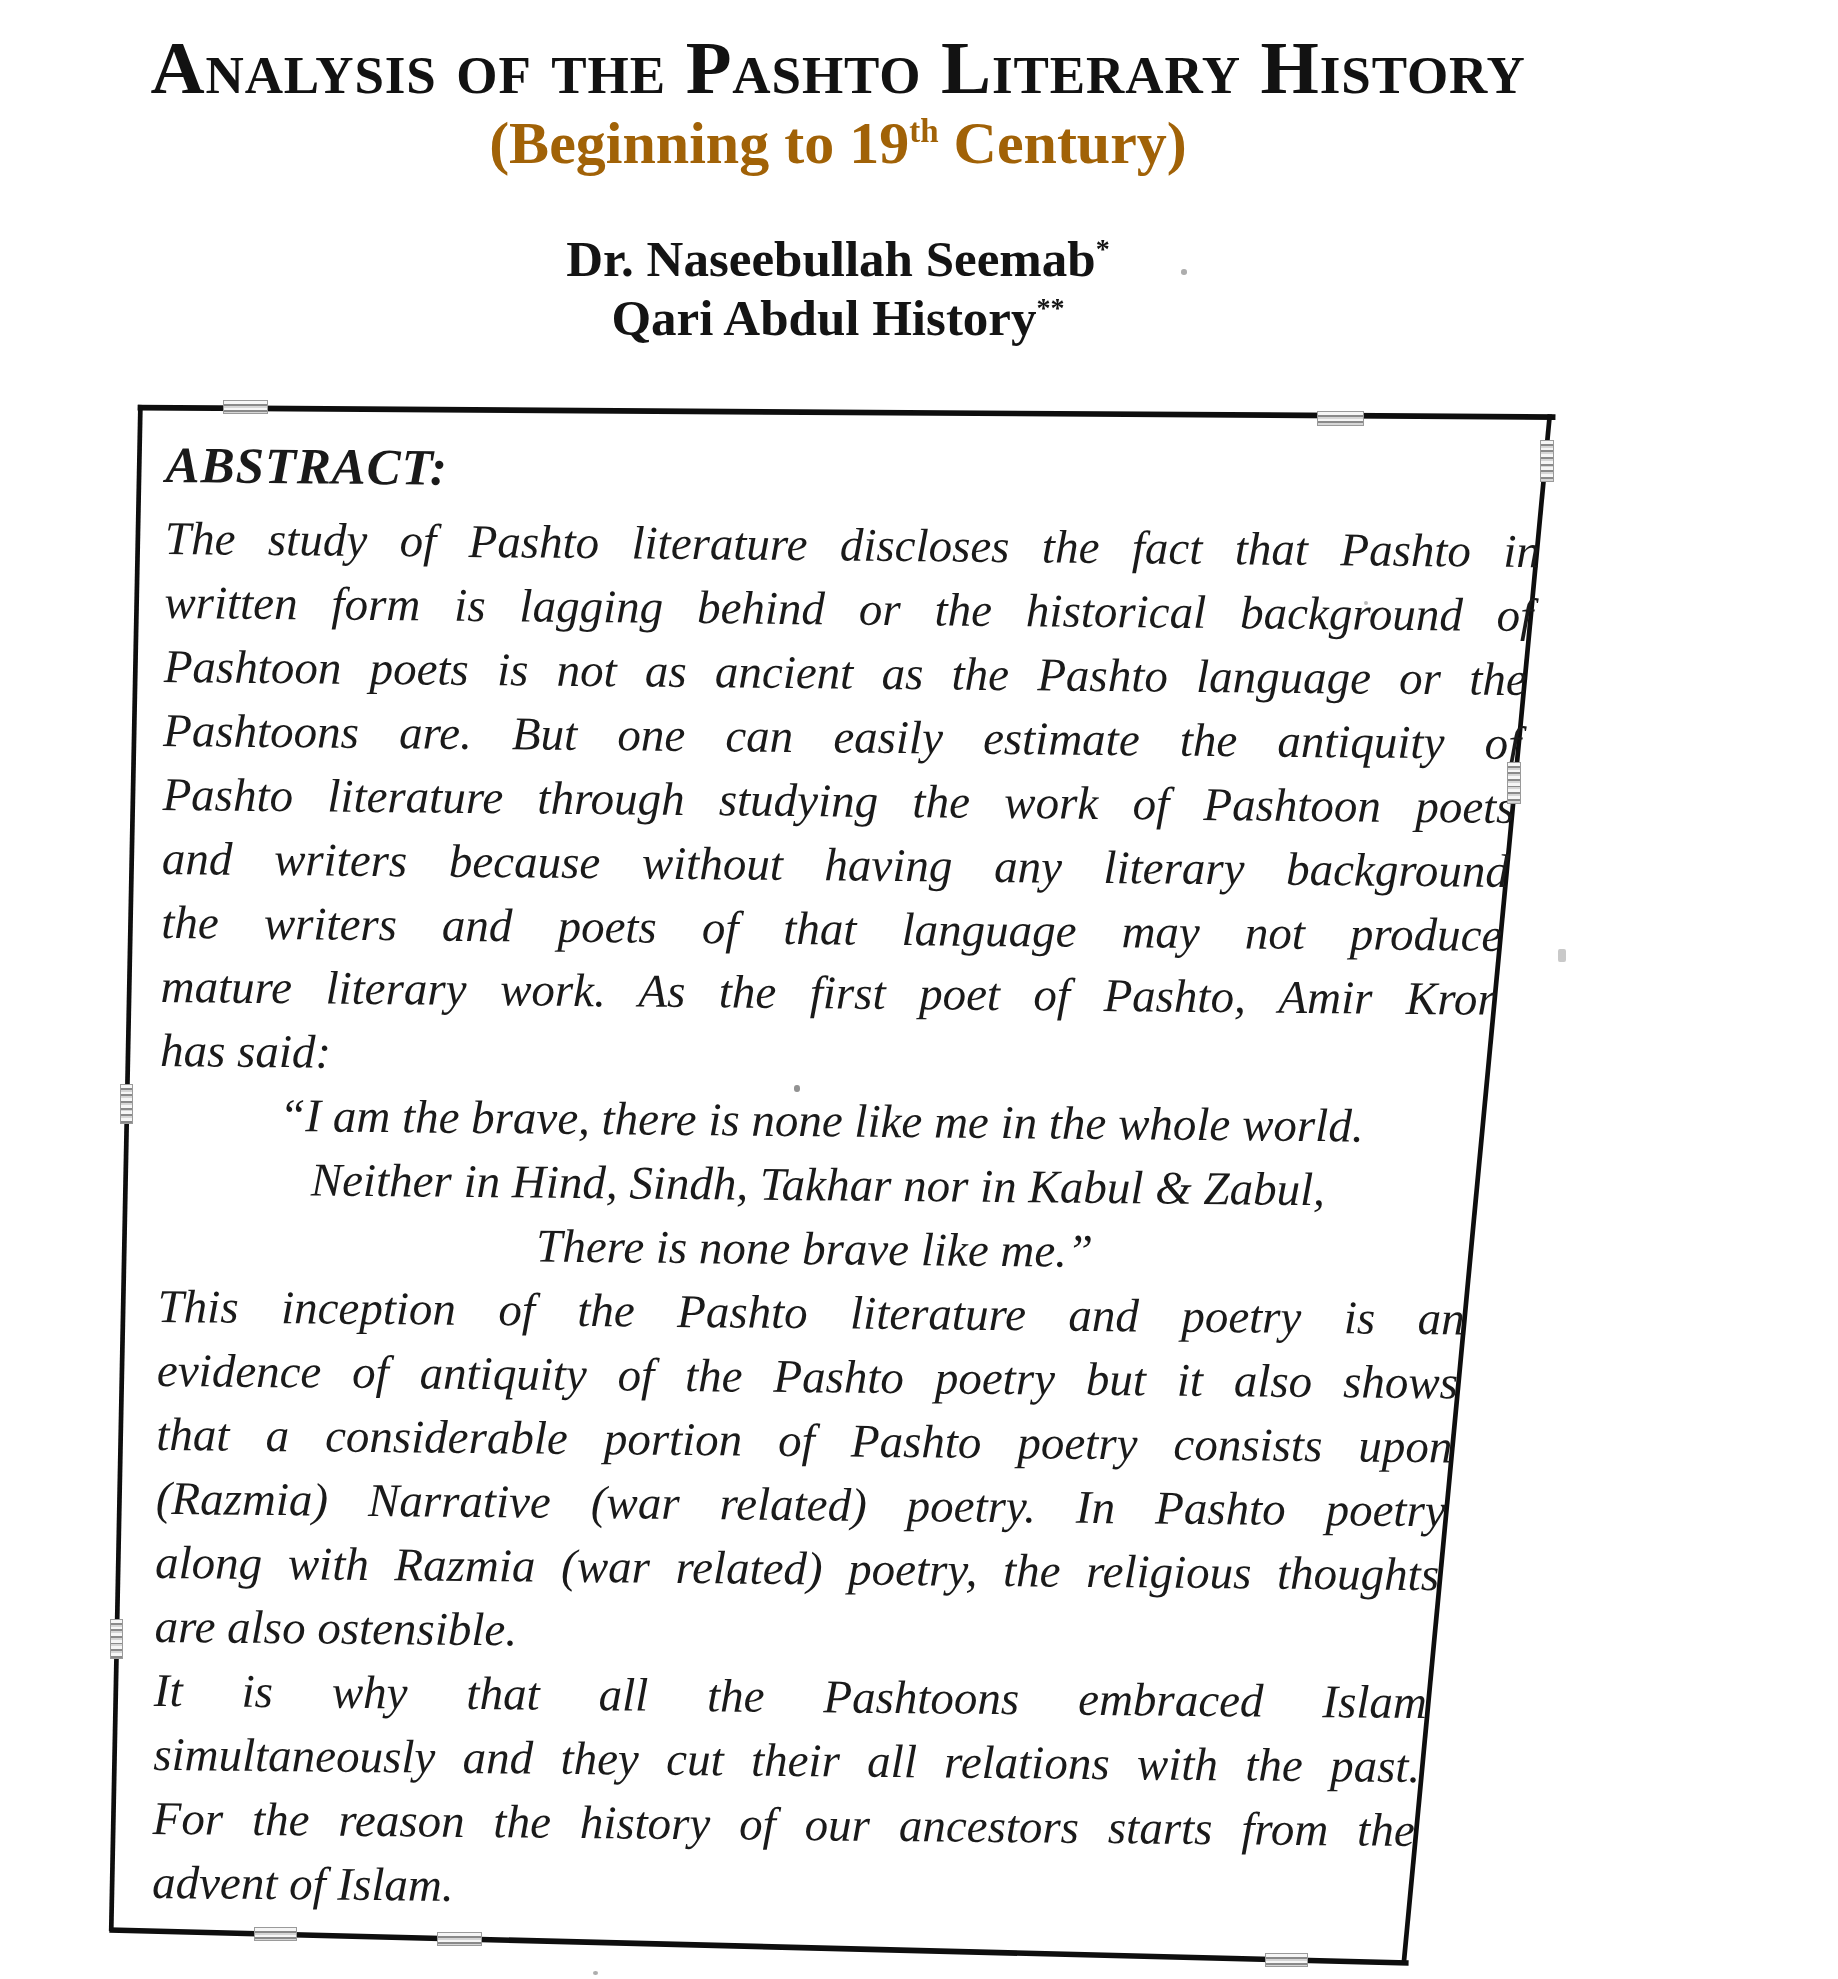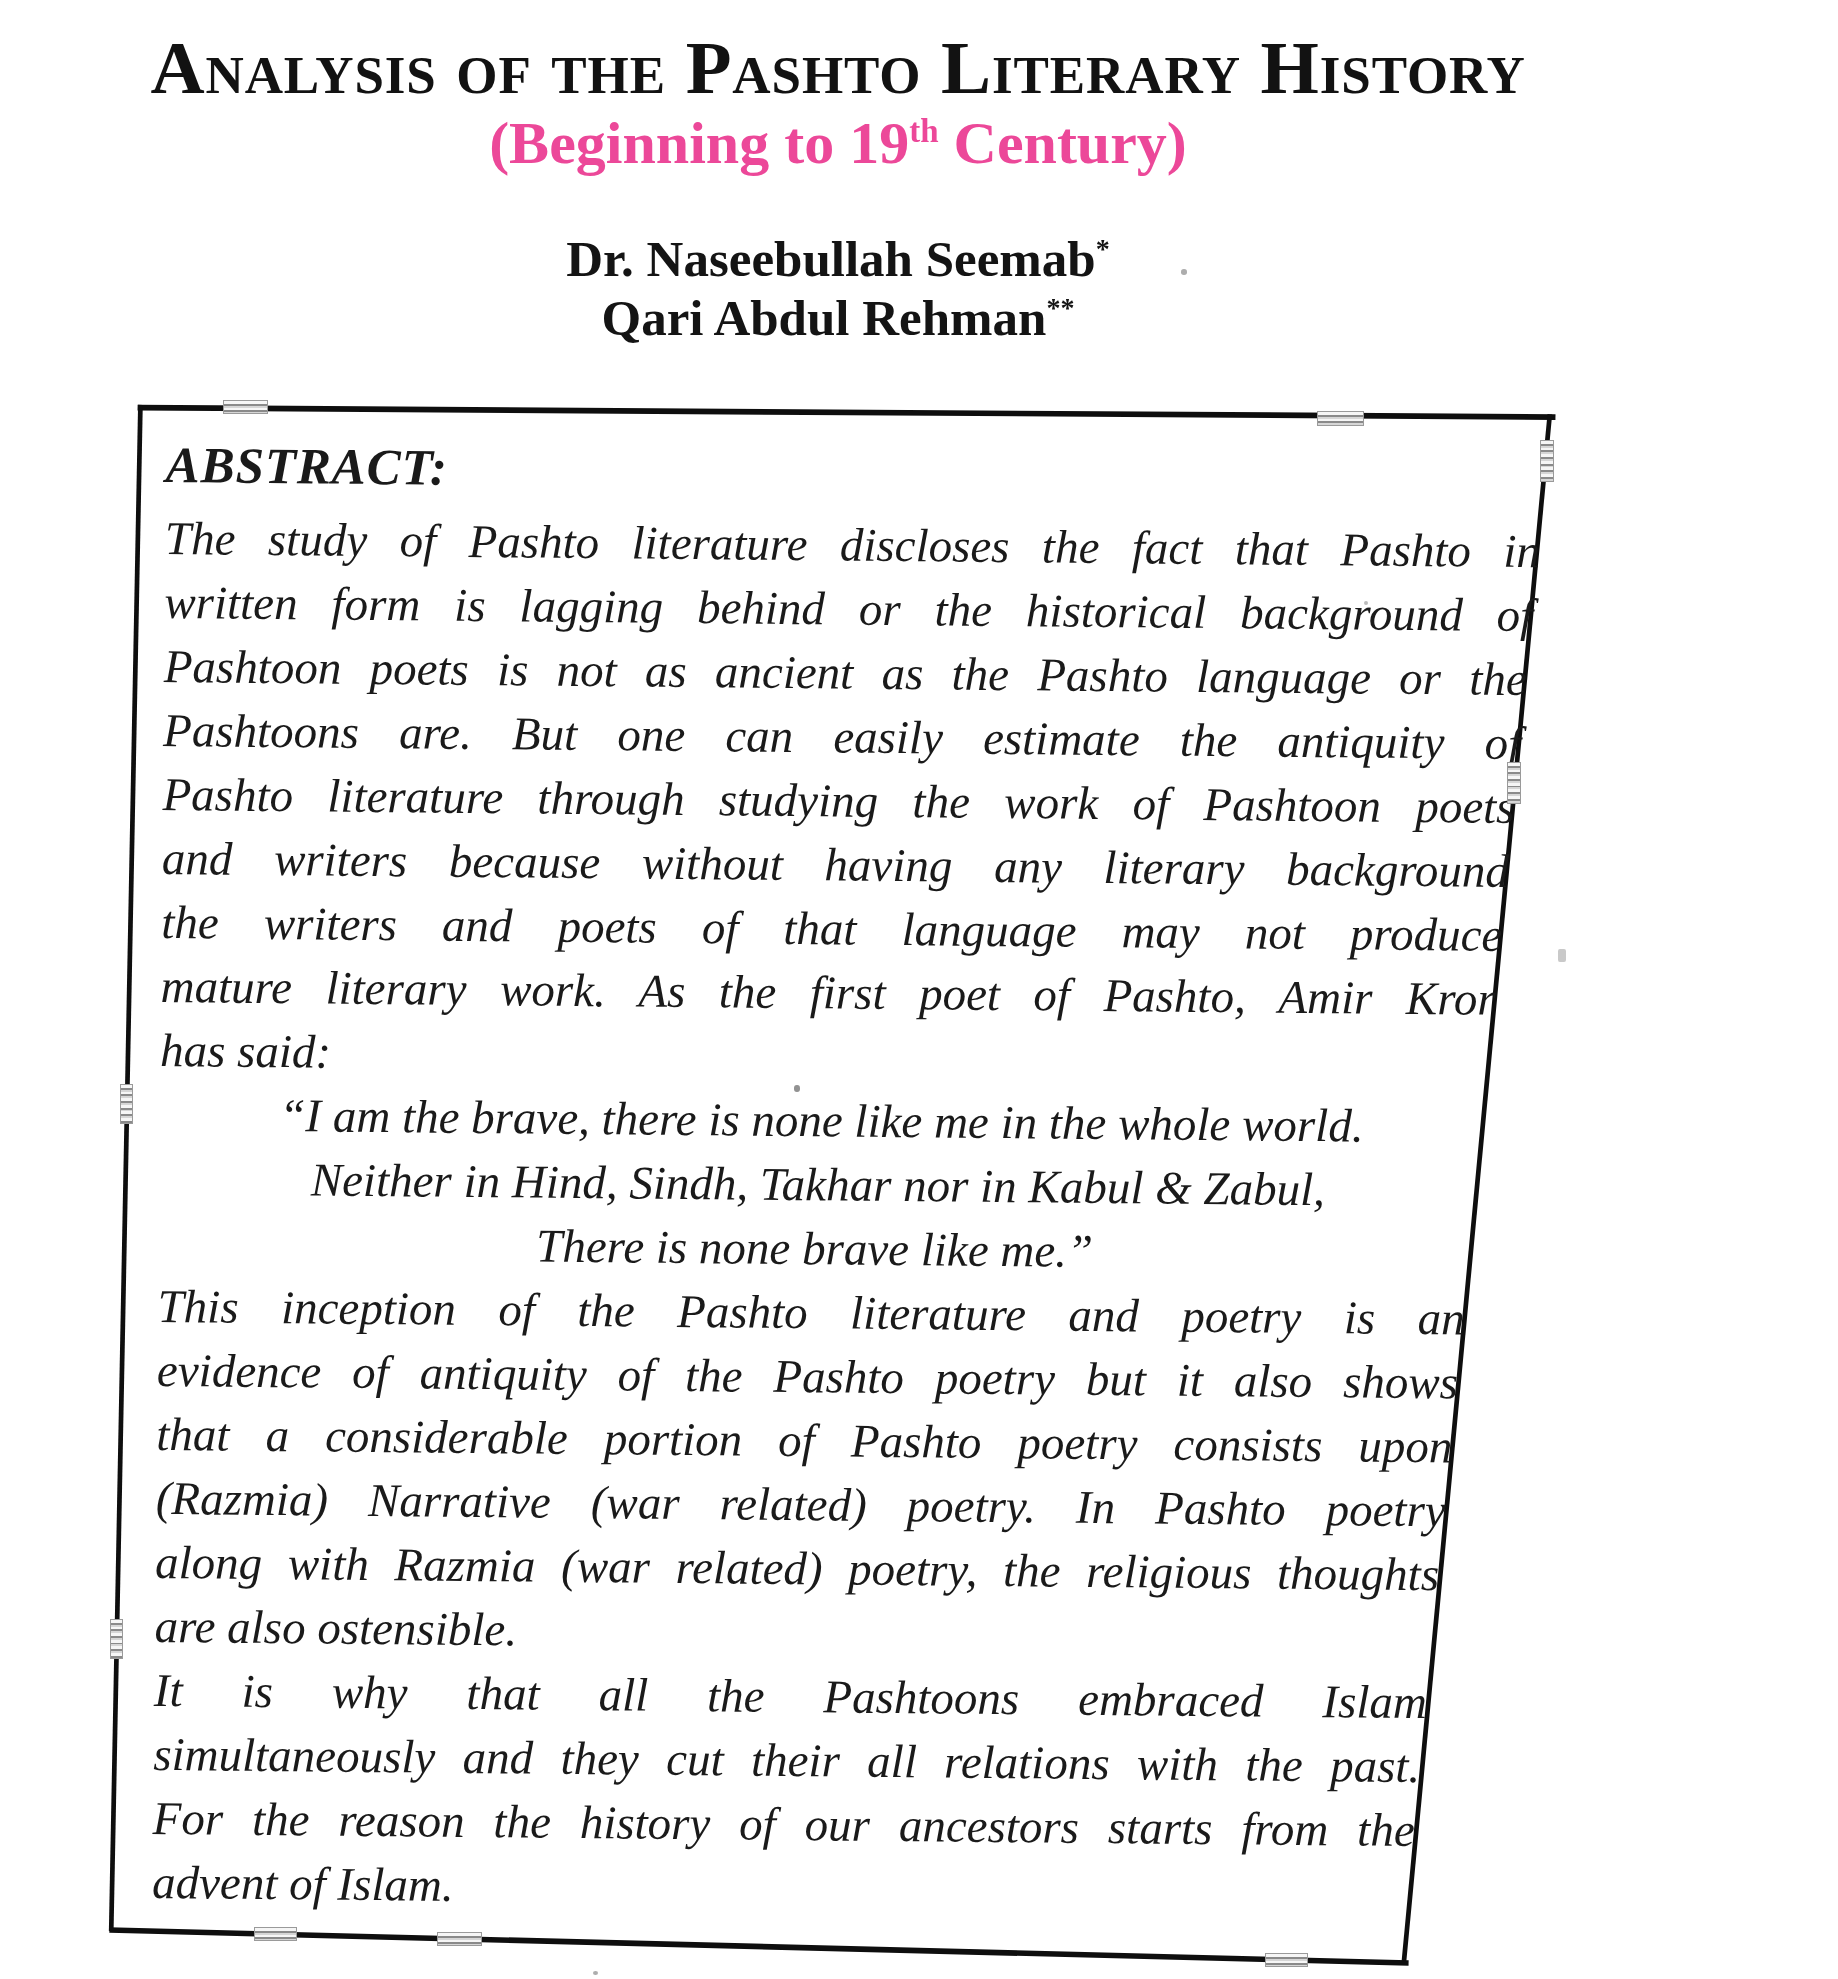--- a/index.html
+++ b/index.html
@@ -19,21 +19,21 @@
   }
   .title {
     margin: 28px 0 0 0;
     font-size: 75px; line-height: 79px; font-weight: bold;
     font-variant: small-caps;
     letter-spacing: 0.9px;
     color: #121212;
   }
   .subtitle {
     font-size: 60px; line-height: 72px; font-weight: bold;
-    color: #ec4899;
+    color: #a16207;
   }
   .subtitle sup, .author sup {
     font-size: 0.55em; vertical-align: super; line-height: 0;
   }
   .author {
     font-size: 51px; line-height: 59px; font-weight: bold;
     color: #141414;
   }
   .author.first { margin-top: 51px; }
 
@@ -72,21 +72,21 @@
 </style>
 </head>
 <body>
 
 <div class="page">
 
   <div class="head-col">
     <h1 class="title">Analysis of the Pashto Literary History</h1>
     <div class="subtitle"><span>(Beginning to 19</span><sup>th</sup><span> Century)</span></div>
     <div class="author first"><span>Dr. Naseebullah Seemab</span><sup>*</sup></div>
-    <div class="author"><span>Qari Abdul Rehman</span><sup>**</sup></div>
+    <div class="author"><span>Qari Abdul History</span><sup>**</sup></div>
   </div>
 
   <svg class="box-svg" viewBox="0 0 1953 2102" xmlns="http://www.w3.org/2000/svg">
     <line x1="146" y1="433" x2="1652" y2="443" stroke="#0e0e0e" stroke-width="6"></line>
     <line x1="1646" y1="440" x2="1491" y2="2084" stroke="#0e0e0e" stroke-width="5"></line>
     <line x1="116" y1="2050" x2="1496" y2="2085" stroke="#0e0e0e" stroke-width="6"></line>
     <line x1="149" y1="430" x2="118" y2="2051" stroke="#0e0e0e" stroke-width="5"></line>
   </svg>
 
   <div class="abstract">

